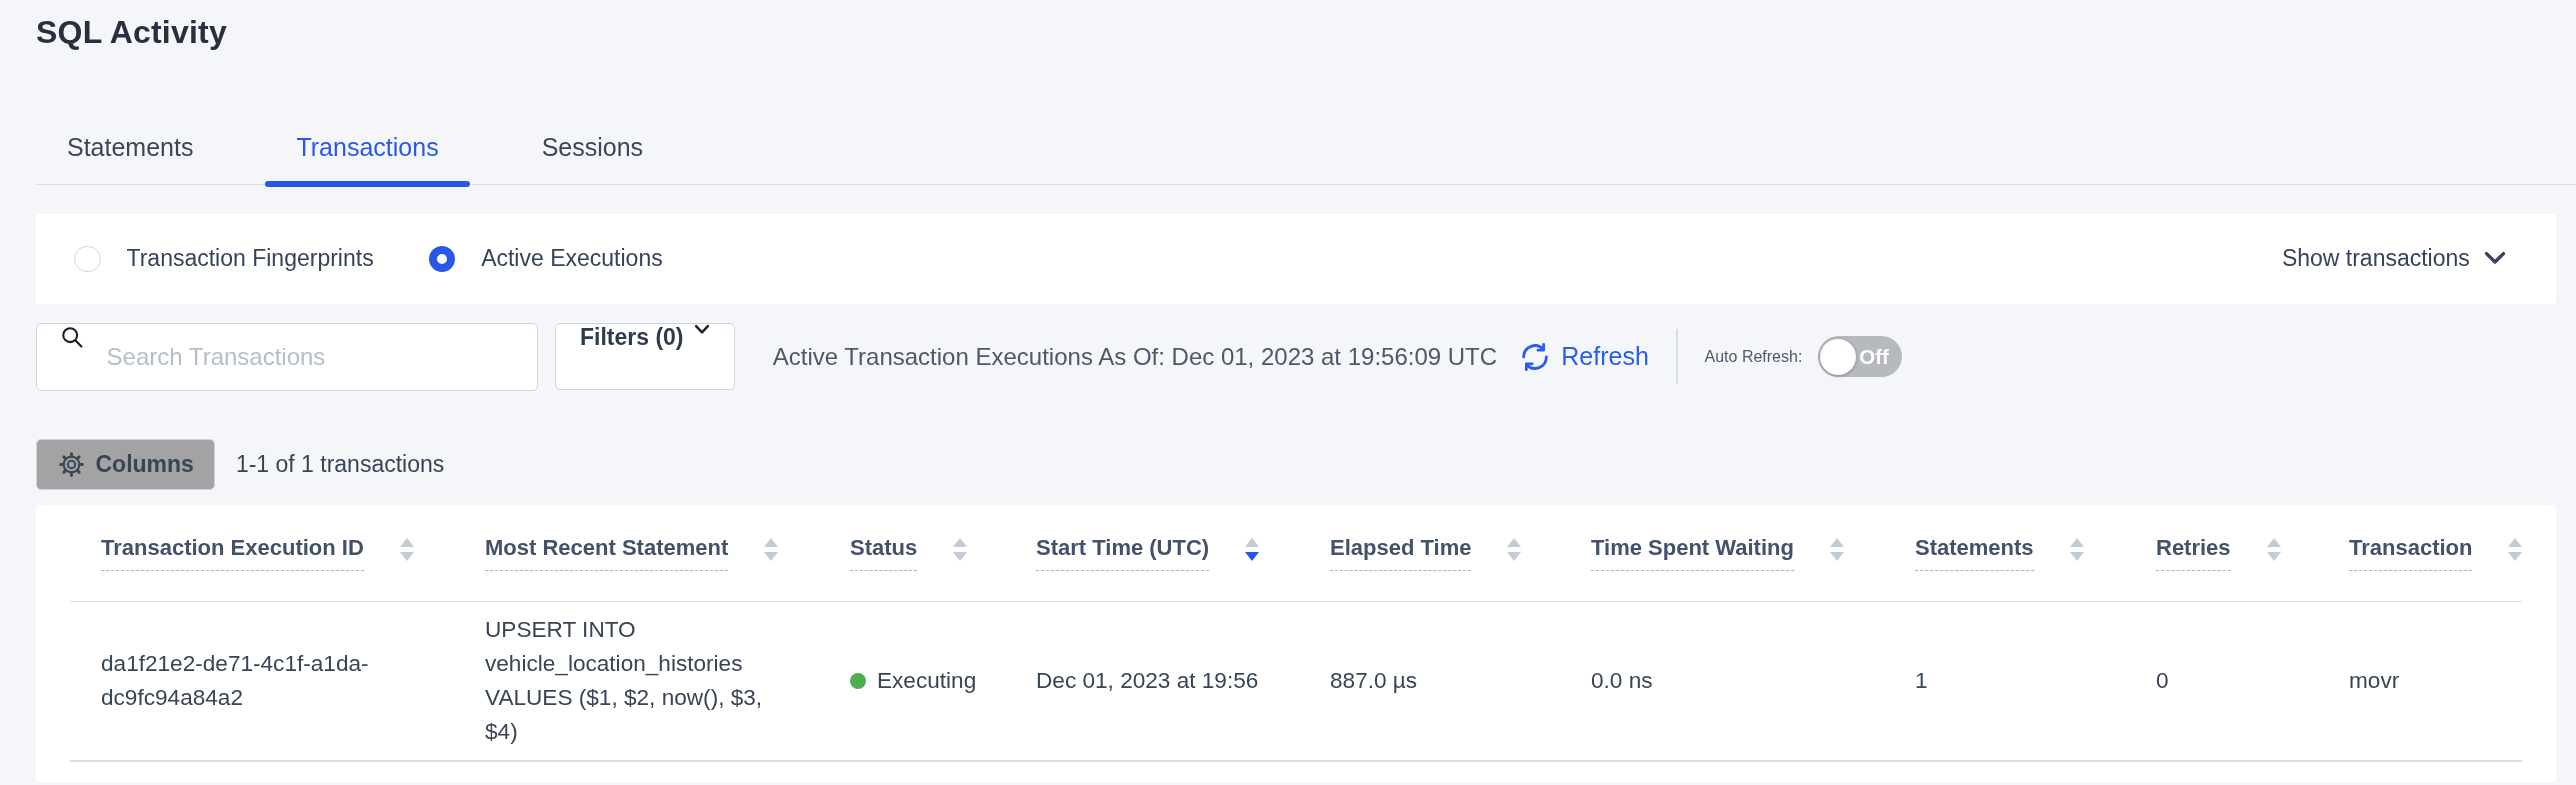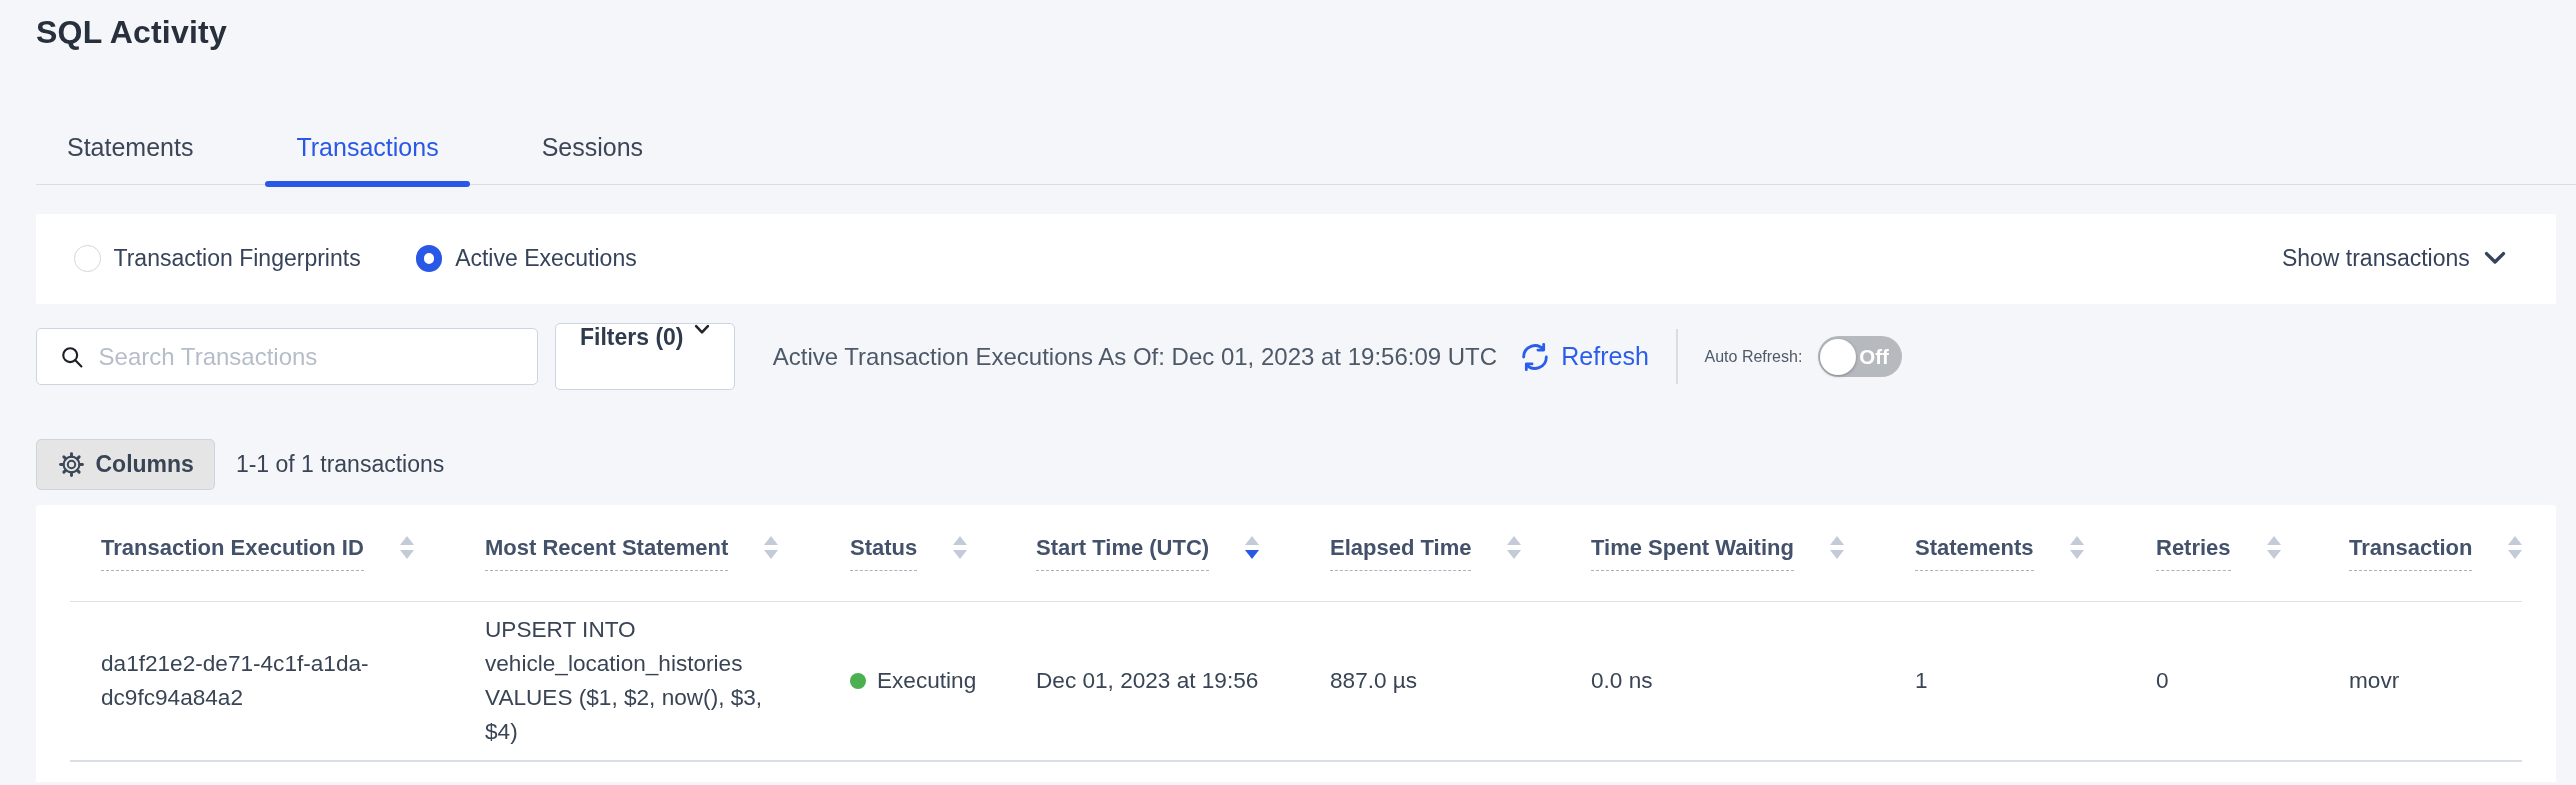--- a/index.html
+++ b/index.html
@@ -48,21 +48,21 @@
   .radio-card {
     margin: 29px 20.5px 0 36px;
     height: 90px;
     background: #ffffff;
     border-radius: 2.6px;
     display: flex;
     align-items: center;
     padding: 0 50px 0 38px;
   }
   .radio-group { display: flex; align-items: center; gap: 55px; }
-  .radio-option { display: flex; align-items: center; gap: 13px; cursor: pointer; }
+  .radio-option { display: flex; align-items: flex-end; gap: 26px; cursor: pointer; }
   .radio-circle {
     width: 26.5px; height: 26.5px; border-radius: 50%;
     border: 1.7px solid #d2d7de; background: #fff;
   }
   .radio-option.selected .radio-circle {
     border: 8px solid #2a58e6;
   }
   .radio-label { font-size: 23px; color: #36435a; }
   .spacer { flex: 1; }
   .show-description {
@@ -71,27 +71,27 @@
   }
 
   
   .controls-row {
     margin: 19px 20.5px 0 36px;
     height: 68px;
     display: flex;
     align-items: center;
   }
   .search-box {
-    width: 502px; height: 57px;
+    width: 502px; height: 68px;
     background: #fff;
     border: 1.7px solid #ccd4e0;
     border-radius: 5.1px;
-    display: flex; align-items: center;
+    display: flex; 
     padding: 0 17px 0 22px;
-    gap: 14px;
+    gap: 22px;
   }
   .search-box input {
     border: none; outline: none; flex: 1;
     font-size: 24px;
     font-family: "Liberation Sans", "DejaVu Sans", sans-serif;
     color: #394455;
   }
   .search-box input::placeholder { color: #b6bdca; }
   .filters-button {
     margin-left: 17px;
@@ -136,21 +136,21 @@
   }
 
   
   .columns-row {
     margin: 48px 20.5px 0 36px;
     height: 51px;
     display: flex; align-items: center;
   }
   .columns-button {
     height: 51px;
-    background: #e5e5e5;
+    background: #a3a3a3;
     border: 1.7px solid #ccd4e0;
     border-radius: 5.1px;
     display: flex; align-items: center; gap: 11px;
     padding: 0 20.5px;
     font-size: 23px; font-weight: 700; color: #394455;
     cursor: pointer;
   }
   .result-count { margin-left: 20.5px; font-size: 23px; color: #394455; }
 
   
@@ -168,21 +168,21 @@
     height: 96px;
     border-bottom: 1.7px solid #dce0e8;
     font-size: 22px; font-weight: 700; color: #44516a;
   }
   td {
     height: 160px;
     border-bottom: 2.6px solid #d8dde6;
     font-size: 22.6px; color: #394455;
     line-height: 34px;
   }
-  .hcell { display: flex; align-items: center; cursor: pointer; }
+  .hcell { display: flex; align-items: flex-end; cursor: pointer; }
   .hlabel {
     border-bottom: 1.7px dashed #a9b2c1;
     padding-bottom: 9.4px;
     white-space: nowrap;
   }
   .sort {
     display: inline-flex; flex-direction: column; gap: 5.1px;
     margin-left: 36px; margin-bottom: 10.2px;
   }
   .sort .up {

